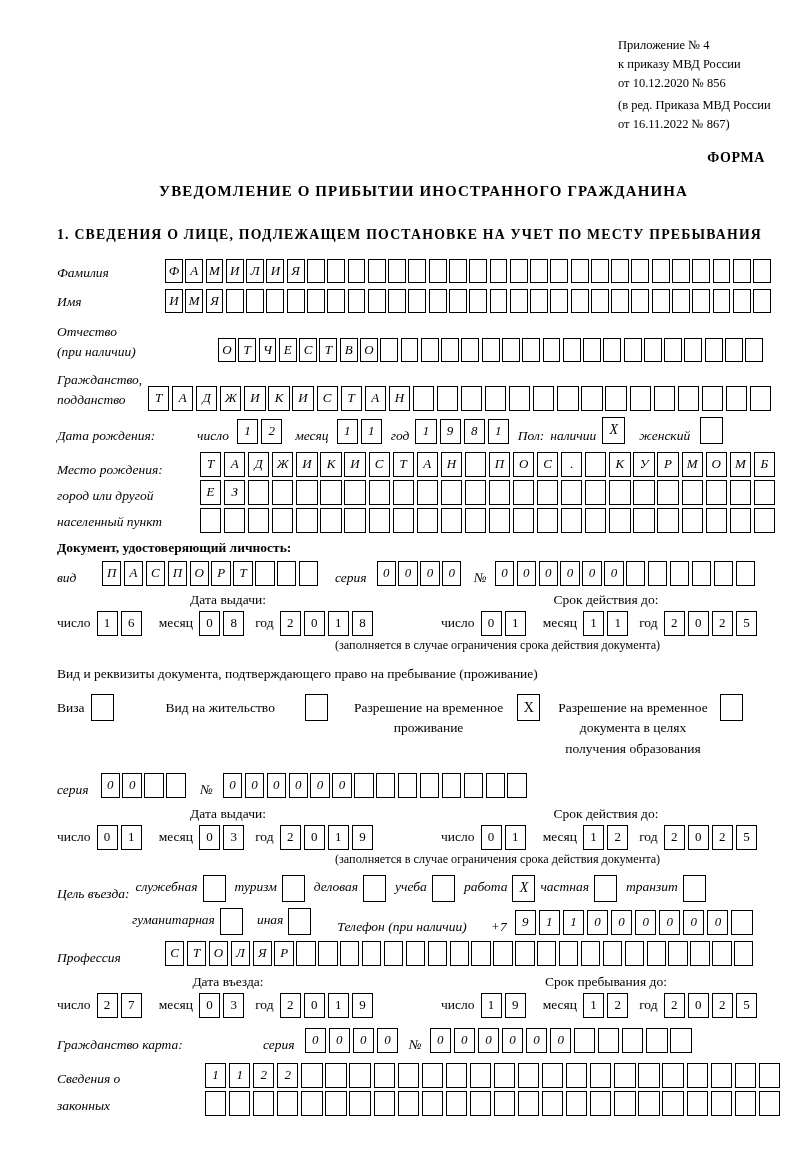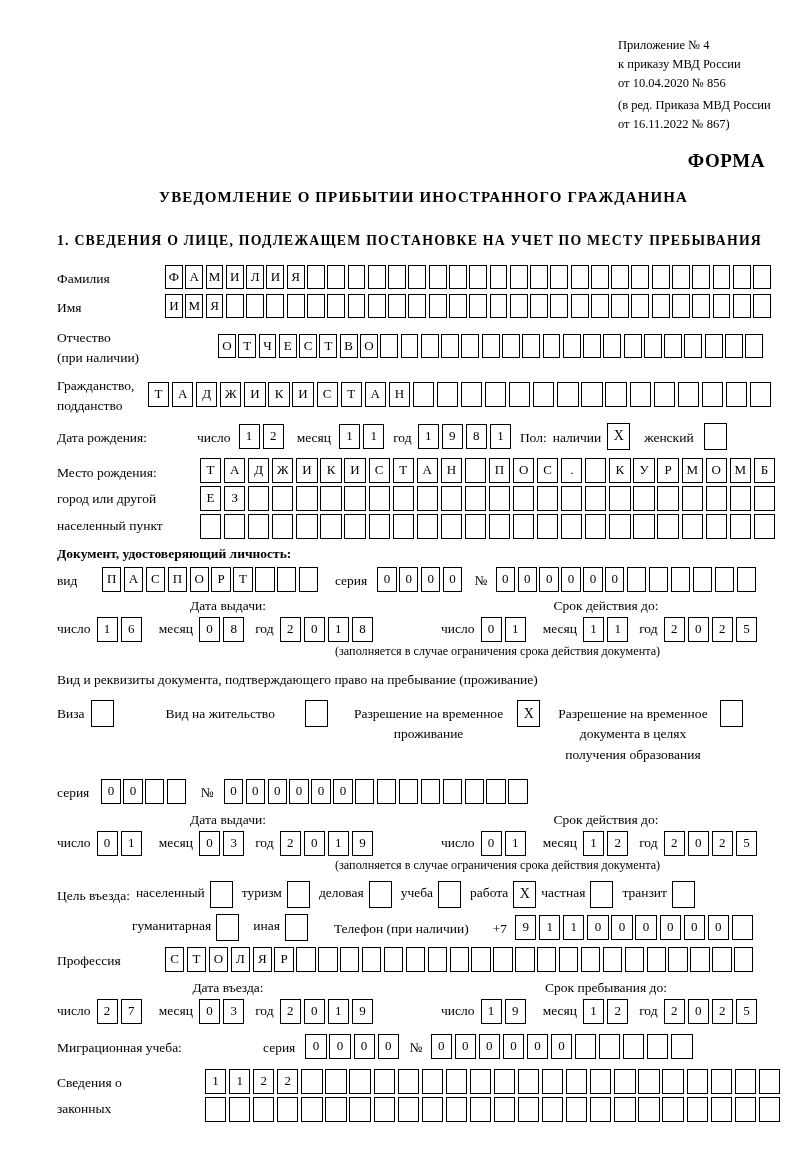--- a/index.html
+++ b/index.html
@@ -1,27 +1,27 @@
 <!DOCTYPE html>
 <html><head>
 <meta charset="utf-8">
 <style>
   html,body{margin:0;padding:0;background:#fff;}
   body{width:800px;height:1163px;overflow:hidden;font-family:"Liberation Serif",serif;color:#000;}
   .page{padding:36px 10px 0 57px;width:733px;}
   
   .hnote{margin-left:561px;font-size:12.5px;line-height:1.5;}
   .hnote .rev{margin-top:4px;}
-  .forma{font-weight:bold;font-size:19px;letter-spacing:.6px;text-align:right;padding-right:25px;margin-top:16px;}
+  .forma{font-weight:bold;font-size:14px;letter-spacing:.6px;text-align:right;padding-right:25px;margin-top:16px;}
   
   .title{text-align:center;font-weight:bold;font-size:15px;line-height:1.55;margin-top:14px;letter-spacing:1.1px;}
   .blankline{display:inline-block;width:56px;border-bottom:2.4px solid #3a3a3a;height:13px;margin-left:8px;}
   .sect{font-weight:bold;font-size:13.8px;letter-spacing:1.2px;margin-top:24px;margin-bottom:16px;}
   
-  .frow{display:flex;align-items:center;margin-bottom:5px;}
+  .frow{display:flex;align-items:flex-end;margin-bottom:5px;font-style:italic;}
   .lbl{font-size:13.5px;line-height:1.5;padding-top:4px;flex:none;}
   .cells{display:flex;flex:none;flex-wrap:nowrap;}
   .cell{box-sizing:border-box;flex:none;width:17.9px;height:24px;border:1.8px solid #000;margin-right:2.4px;
         display:flex;align-items:center;justify-content:center;font-size:13px;background:#fff;}
   .cells.md .cell{width:21.2px;height:25px;margin-right:2.9px;}
   .cells.doc .cell{width:19.3px;height:25px;margin-right:2.6px;}
   .cells.box1 .cell{width:23px;height:27px;margin-right:0;font-size:14px;}
   .ilbl{font-size:13.5px;padding-top:4px;flex:none;}
   
   .daterow{display:flex;margin-top:10px;margin-bottom:2px;}
@@ -44,21 +44,21 @@
   .rowstack .cells{margin-bottom:3px;}
 </style>
 </head>
 <body>
 
 <div class="page">
 
   <div class="hnote">
     <div>Приложение № 4</div>
     <div>к приказу МВД России</div>
-    <div>от 10.04.2020 № 856</div>
+    <div>от 10.12.2020 № 856</div>
     <div class="rev">(в ред. Приказа МВД России</div>
     <div>от 16.11.2022 № 867)</div>
   </div>
   <div class="forma">ФОРМА</div>
 
   <div class="title">
     <div>УВЕДОМЛЕНИЕ О ПРИБЫТИИ ИНОСТРАННОГО ГРАЖДАНИНА</div>
   </div>
 
   <div class="sect">1. СВЕДЕНИЯ О ЛИЦЕ, ПОДЛЕЖАЩЕМ ПОСТАНОВКЕ НА УЧЕТ ПО МЕСТУ ПРЕБЫВАНИЯ</div>
@@ -521,21 +521,21 @@
             <span class="cell">5</span>
           </div>
       </div>
     </div>
   </div>
   <div class="note">(заполняется в случае ограничения срока действия документа)</div>
 
   <div class="frow" style="margin-top:6px;">
     <span class="ilbl" style="margin-right:6px;">Цель въезда:</span>
     <div class="opt">
-      <span class="ilbl">населенный</span>
+      <span class="ilbl">служебная</span>
       <div class="cells box1">
           <span class="cell"></span>
         </div>
     </div>
     <div class="opt">
       <span class="ilbl">туризм</span>
       <div class="cells box1">
           <span class="cell"></span>
         </div>
     </div>
@@ -674,21 +674,21 @@
             <span class="cell">2</span>
             <span class="cell">0</span>
             <span class="cell">2</span>
             <span class="cell">5</span>
           </div>
       </div>
     </div>
   </div>
 
   <div class="frow" style="margin-top:10px;">
-    <div class="ilbl" style="width:168px;">Миграционная учеба:</div>
+    <div class="ilbl" style="width:168px;">Гражданство карта:</div>
     <span class="ilbl" style="margin-right:10px;margin-left:38px;">серия</span>
     <div class="cells md" style="margin-right:8px;">
         <span class="cell">0</span>
         <span class="cell">0</span>
         <span class="cell">0</span>
         <span class="cell">0</span>
       </div>
     <span class="ilbl" style="margin-right:8px;">№</span>
     <div class="cells md">
         <span class="cell">0</span>

